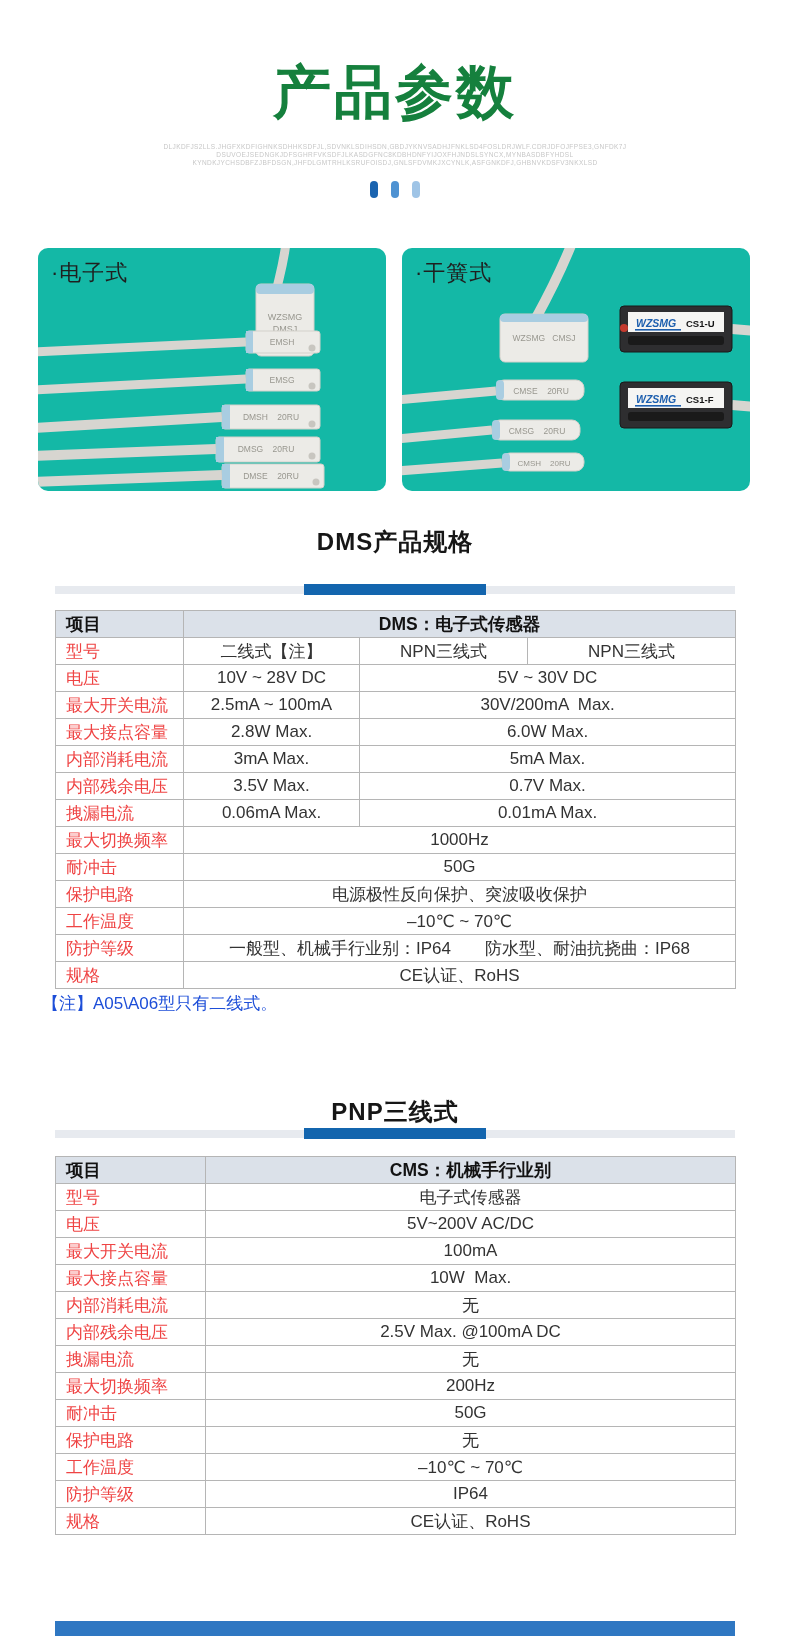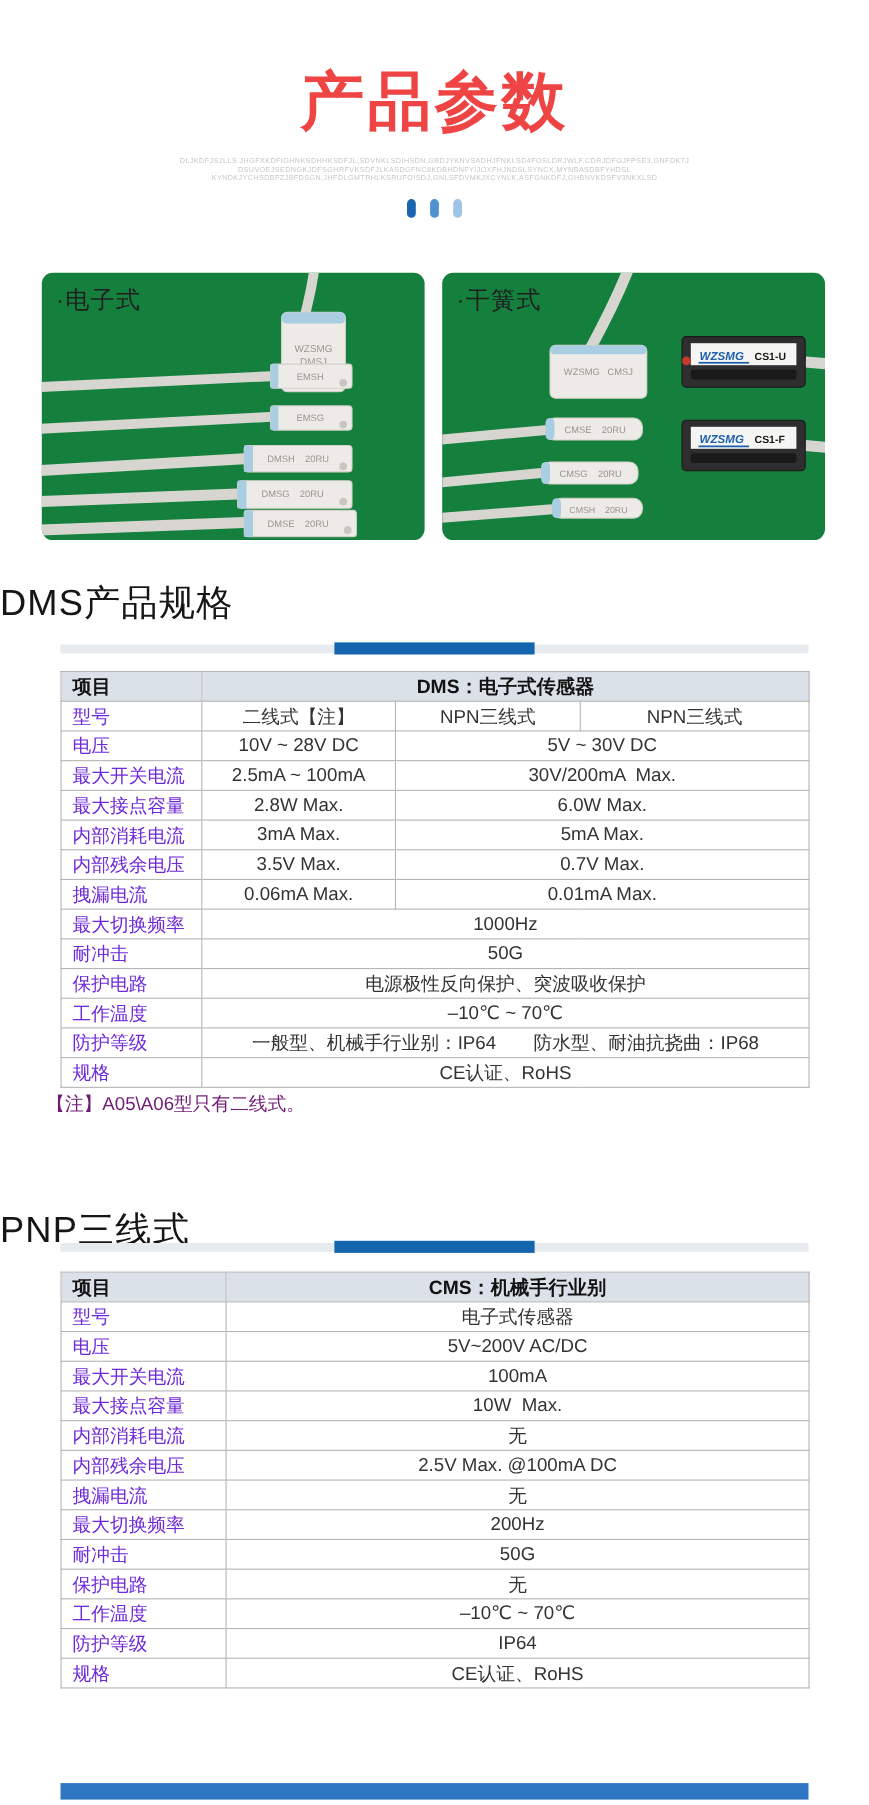--- a/index.html
+++ b/index.html
@@ -3,70 +3,70 @@
 <meta charset="utf-8">
 <style>
   html,body{margin:0;padding:0}
   body{
     width:790px;height:1641px;position:relative;background:#ffffff;
     font-family:"Liberation Sans","DejaVu Sans",sans-serif;color:#222;overflow:hidden;
   }
   
   .page-title{
     position:absolute;top:54px;left:0;width:790px;text-align:center;
-    font-size:58px;font-weight:900;letter-spacing:3px;color:#ef4444;
+    font-size:58px;font-weight:900;letter-spacing:3px;color:#15803d;
   }
   .noise{
     position:absolute;top:143px;left:0;width:790px;text-align:center;
     font-size:6.5px;line-height:8px;color:#c7c7c7;letter-spacing:.4px;
   }
   .dots{
     position:absolute;top:181px;left:0;width:790px;
     display:flex;justify-content:center;gap:13px;
   }
   .dot{width:8px;height:17px;border-radius:4px}
   .dot.d1{background:var(--dot1,#1a64b0)}
   .dot.d2{background:var(--dot2,#4e92d2)}
   .dot.d3{background:var(--dot3,#9fc4e6)}
   
   .panel{
     position:absolute;top:248px;width:348px;height:243px;
-    background:#15803d;border-radius:10px;overflow:hidden;
+    background:#14b8a6;border-radius:10px;overflow:hidden;
   }
   .panel.left{left:38px}
   .panel.right{left:402px}
   .panel-label{
     position:absolute;top:10px;left:13px;font-size:22px;color:#1f1f1f;
     font-weight:500;letter-spacing:1px;z-index:2;
   }
   .panel svg{position:absolute;top:0;left:0}
   
   .section-title{
-    position:absolute;left:0;width:790px;text-align:left;
-    font-size:33px;font-weight:400;color:#161616;letter-spacing:1px;
+    position:absolute;left:0;width:790px;text-align:center;
+    font-size:24px;font-weight:700;color:#161616;letter-spacing:1px;
   }
   .rule{position:absolute;left:55px;width:680px;height:8px;background:#e7eaef}
   .rule .accent{
     position:absolute;left:50%;transform:translateX(-50%);top:-2px;
     width:182px;height:11px;background:var(--accent,#1365ae);
   }
   
   table.spec{
     position:absolute;left:55px;width:680px;border-collapse:collapse;
     table-layout:fixed;font-size:17px;color:#333;
   }
   table.spec td,table.spec th{
     border:1px solid #b5b5b5;height:26px;padding:0 5px;text-align:center;
     font-weight:400;white-space:pre;overflow:hidden;
   }
-  table.spec .lbl{text-align:left;padding-left:10px;color:#6d28d9}
+  table.spec .lbl{text-align:left;padding-left:10px;color:#ef4444}
   table.spec tr.head th{
     background:var(--headbg,#dbe1e9);font-weight:700;color:#121212;font-size:17.5px;
   }
-  .note{position:absolute;left:42px;font-size:17px;color:#701a75}
+  .note{position:absolute;left:42px;font-size:17px;color:#1d4ed8}
   .bottombar{
     position:absolute;left:55px;top:1621px;width:680px;height:15px;
     background:var(--bar,#2f77c2);
   }
   
   .cable{stroke:#d7d5d0;fill:none}
   text.slabel{fill:#98978f;font-family:"Liberation Sans",sans-serif;white-space:pre}
 </style>
 </head>
 <body>

